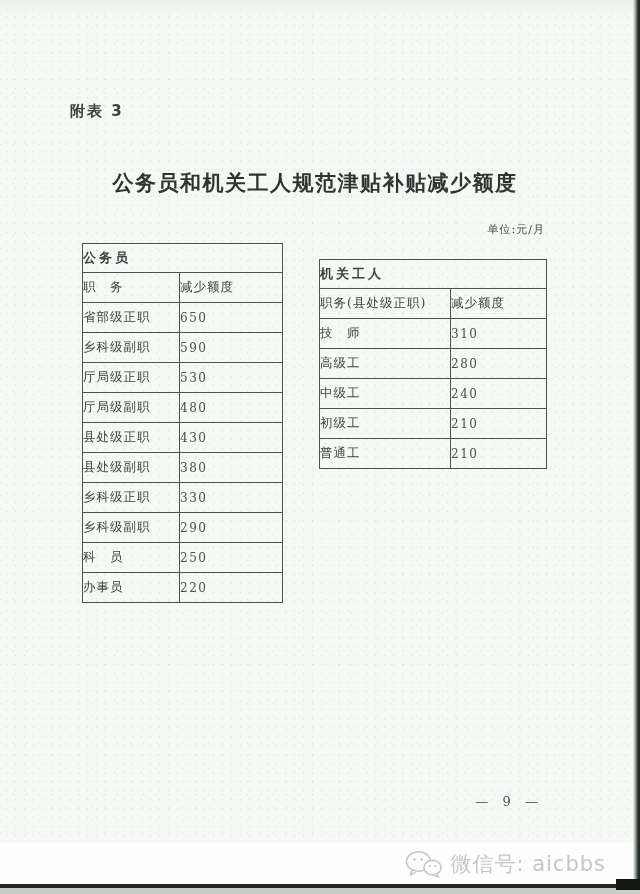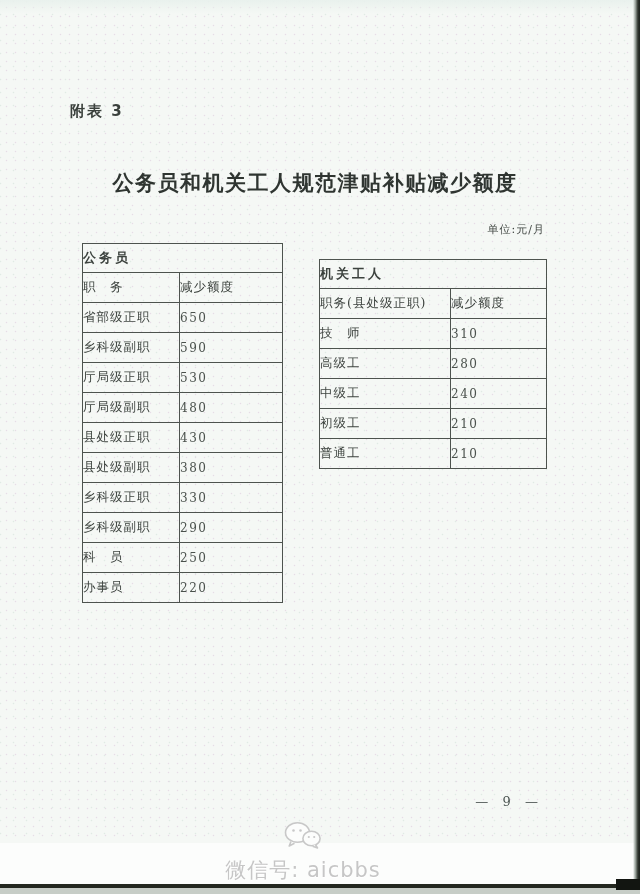--- a/index.html
+++ b/index.html
@@ -51,21 +51,21 @@
   .tbl-left{left:82px;top:243px;width:200px;}
   .tbl-right{left:319px;top:259px;width:227px;}
   .pagenum{
     position:absolute;top:794px;right:100px;
     font-size:13px;color:#4a5350;white-space:pre;letter-spacing:2px;
   }
   .wm-strip{
     position:absolute;left:0;top:843px;width:634px;height:41px;
     background:#fcfdfc;
     display:flex;align-items:center;justify-content:flex-end;
-    gap:7px;padding-right:28px;box-sizing:border-box;flex-direction:column;
+    gap:7px;padding-right:28px;box-sizing:border-box;
   }
   .wm-text{
     font-family:"DejaVu Sans", sans-serif;
     font-size:21px;color:#c6c6c6;letter-spacing:1px;
     text-shadow:0 1px 0 #ffffff;
   }
   .wm-icon{display:inline-flex;}
   .edge-right{
     position:absolute;top:0;right:0;width:7px;height:894px;
     background:linear-gradient(to right, rgba(154,163,156,0), #9aa39c 35%, #30362f 70%, #1b201c);

